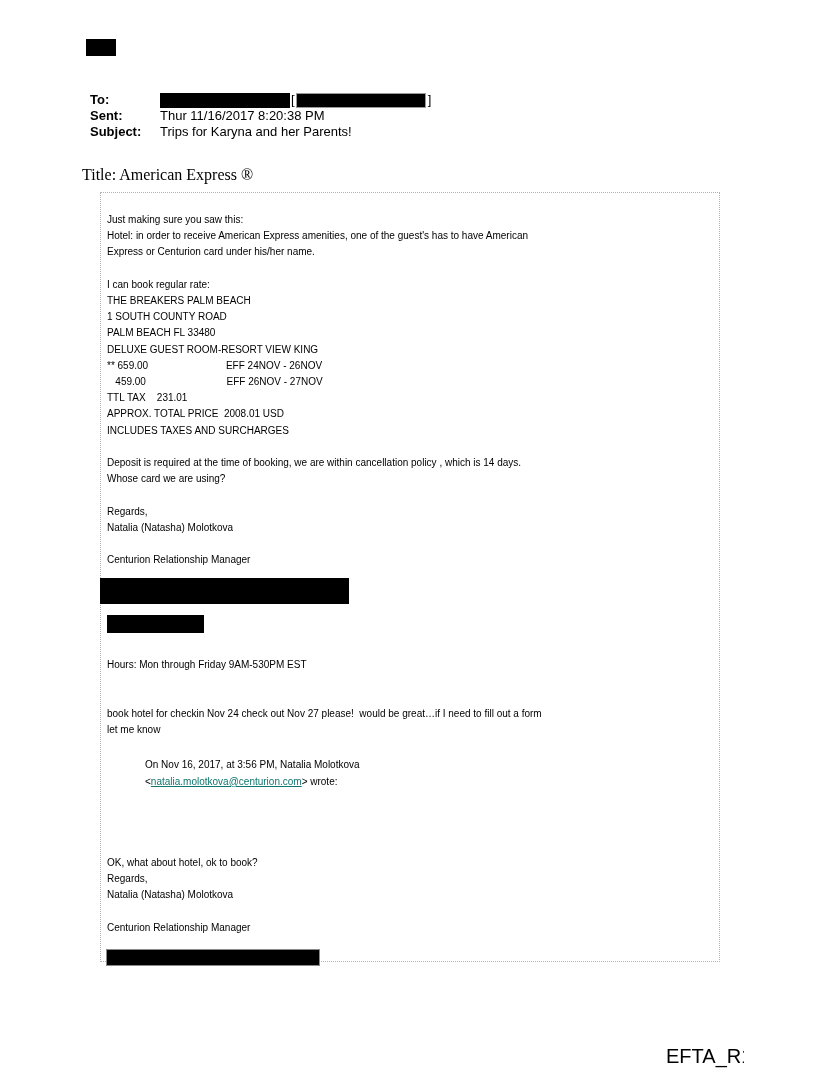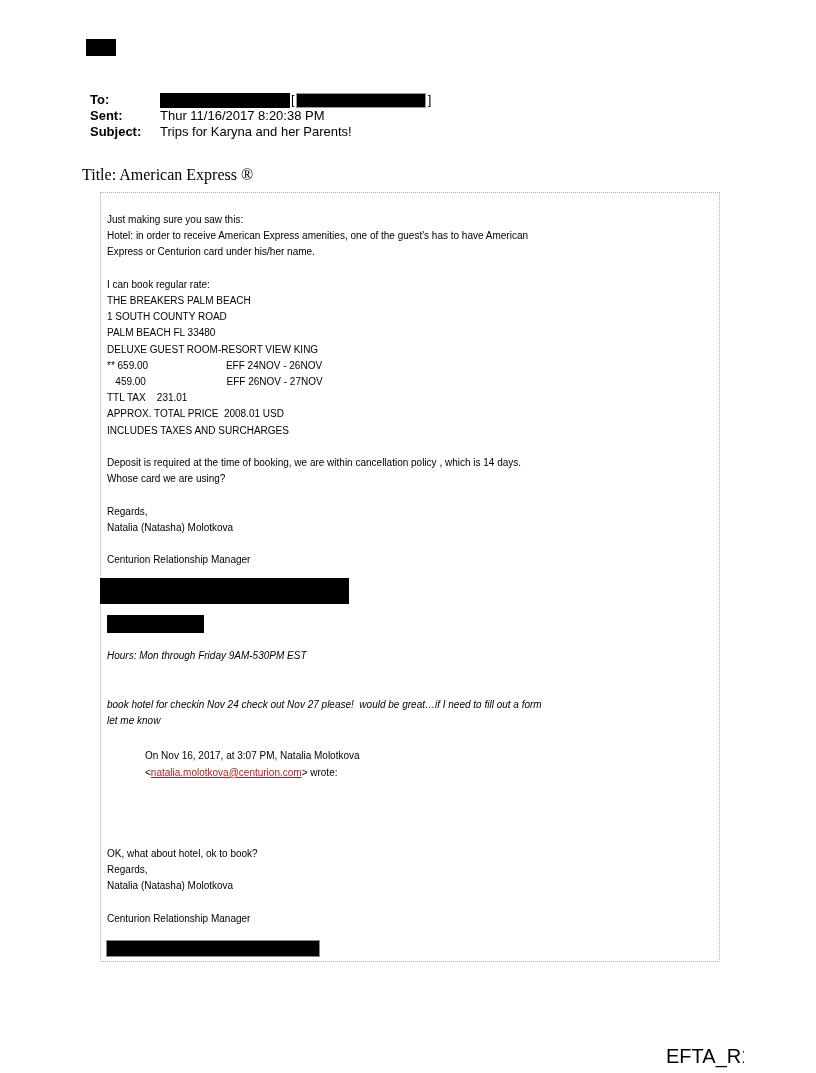--- a/index.html
+++ b/index.html
@@ -28,23 +28,23 @@
   .mail-box {
     position:absolute; left:100px; top:192px; width:620px; height:770px;
     border:1px dotted #b3b3b3; background:#fff;
     font-size:10px; line-height:16.2px;
   }
   .mail-inner { padding:19px 10px 0 6px; }
   .pre { white-space:pre-wrap; }
 
   .bar-sig-1 { width:249px; height:26px; margin:10px 0 0 -7px; }
   .bar-sig-2 { width:97px;  height:18px; margin:11px 0 0 0; }
-  .hours-block { margin-top:15px;font-style:italic; }
+  .hours-block { margin-top:24px; }
   .quote-block { margin-top:19px; margin-left:38px; }
-  .quote-link { color:#b91c1c; text-decoration:underline; cursor:pointer; }
+  .quote-link { color:#0f766e; text-decoration:underline; cursor:pointer; }
   .bar-sig-3 { width:214px; height:17px; border:1px solid #8a8a8a; margin:13px 0 0 -1px; background:#000; }
 
   .footer-bates { position:absolute; left:666px; top:1048px; font-size:20px; line-height:17px; }
 </style>
 </head>
 <body>
 
 <div class="page">
 
   <div class="redact mark-top-left"></div>
@@ -100,21 +100,21 @@
       <div class="redact bar-sig-1"></div>
       <div class="redact bar-sig-2"></div>
 
       <div class="pre hours-block">Hours: Mon through Friday 9AM-530PM EST
 
 
 book hotel for checkin Nov 24 check out Nov 27 please!  would be great…if I need to fill out a form
 let me know</div>
 
       <div class="quote-block">
-        <div>On Nov 16, 2017, at 3:07 PM, Natalia Molotkova</div>
+        <div>On Nov 16, 2017, at 3:56 PM, Natalia Molotkova</div>
         <div><span>&lt;</span><a class="quote-link">natalia.molotkova@centurion.com</a><span>&gt; wrote:</span></div>
       </div>
 
       <div class="pre">
 
 
 
 OK, what about hotel, ok to book?
 Regards,
 Natalia (Natasha) Molotkova

